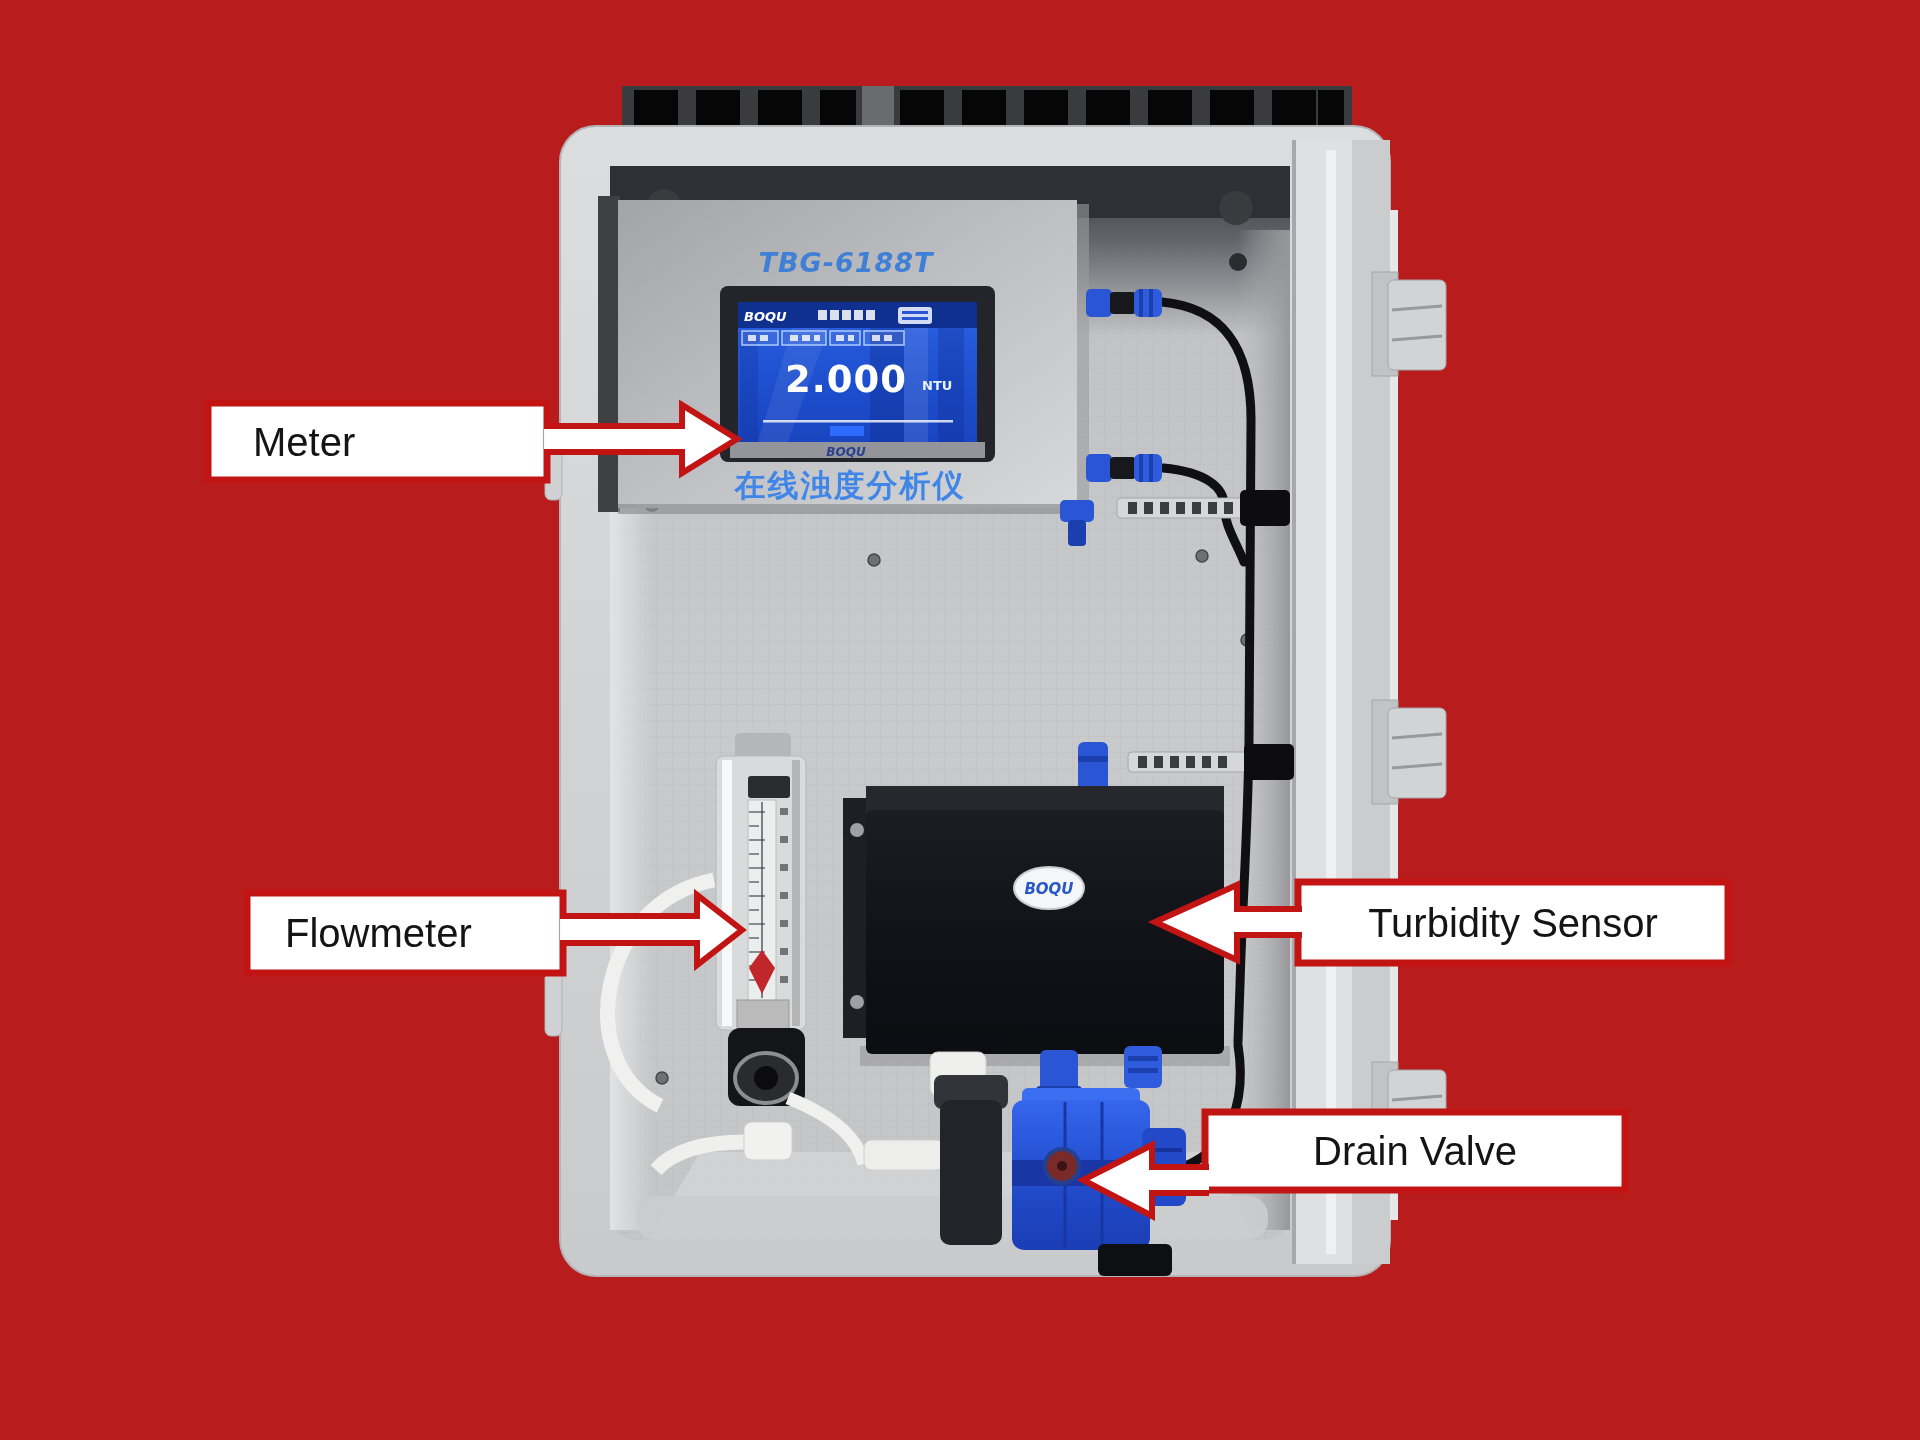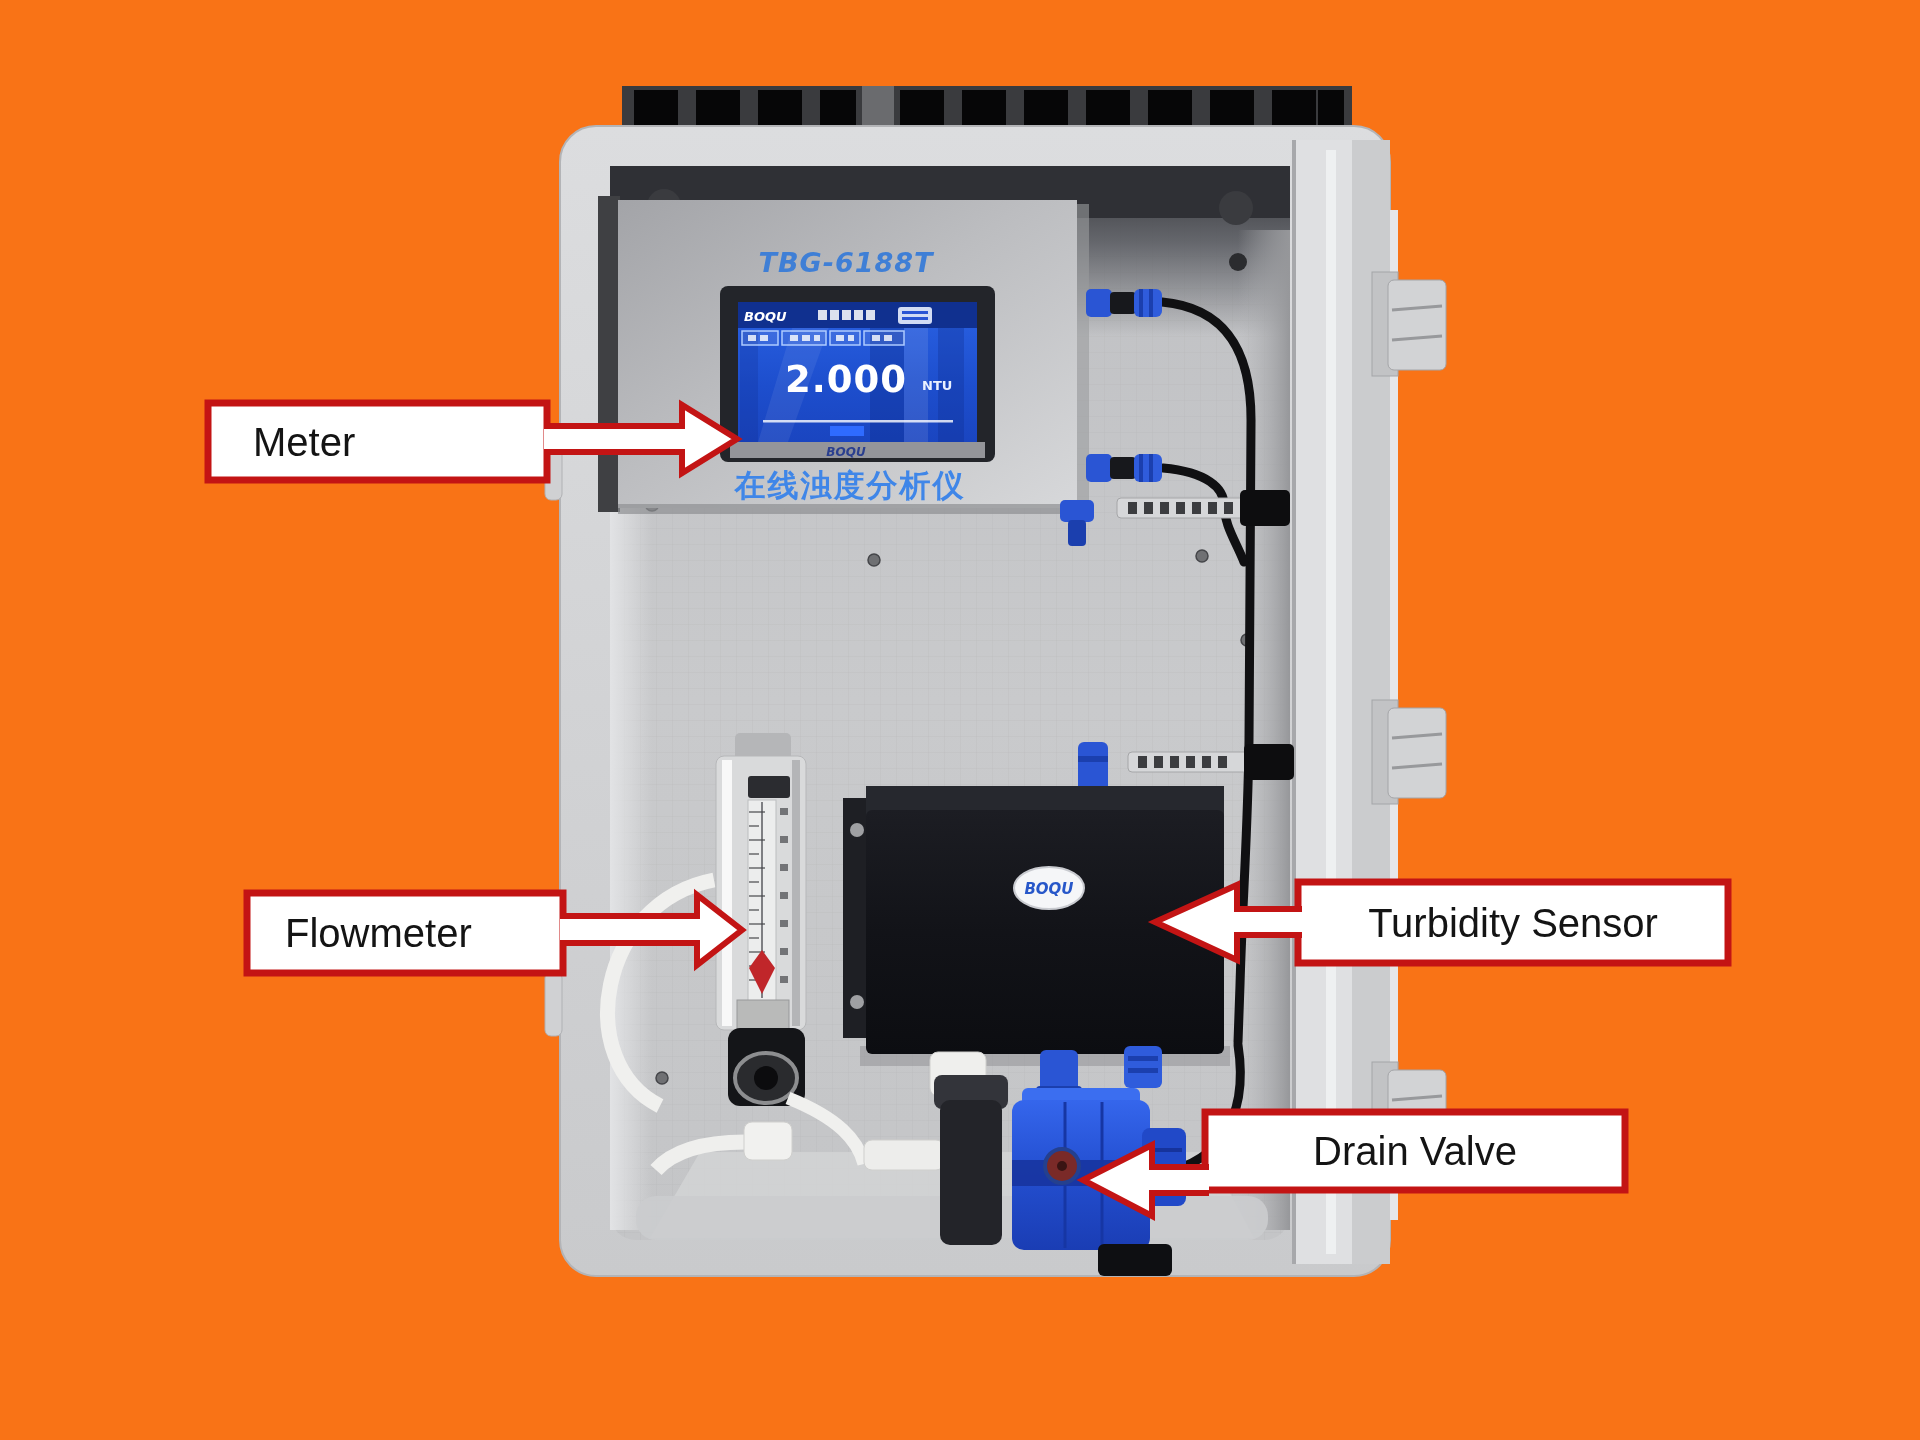--- a/index.html
+++ b/index.html
@@ -1,16 +1,16 @@
 <!DOCTYPE html>
 <html><head>
 <meta charset="utf-8">
 <style>
   html,body{margin:0;padding:0;background:#ffffff;}
-  .stage{position:relative;width:1920px;height:1440px;background:#f97316;overflow:hidden;
+  .stage{position:relative;width:1920px;height:1440px;background:#b91c1c;overflow:hidden;
          font-family:"Liberation Sans",sans-serif;}
   svg{position:absolute;left:0;top:0;}
   .callout-text{font-family:"Liberation Sans",sans-serif;font-size:40px;fill:#141414;}
   .model-text{font-family:"DejaVu Sans",sans-serif;font-weight:bold;font-style:italic;font-size:27px;fill:#3f7fd6;letter-spacing:1px;}
   .cn-text{font-family:"DejaVu Sans",sans-serif;font-weight:bold;font-size:31px;fill:#3f86e8;letter-spacing:2px;}
   .lcd-value{font-family:"DejaVu Sans",sans-serif;font-weight:bold;font-size:37px;fill:#ffffff;letter-spacing:1px;}
   .lcd-unit{font-family:"DejaVu Sans",sans-serif;font-weight:bold;font-size:13px;fill:#eaf1ff;}
   .brand-screen{font-family:"DejaVu Sans",sans-serif;font-weight:bold;font-style:italic;font-size:13px;fill:#ffffff;}
   .brand-chin{font-family:"DejaVu Sans",sans-serif;font-weight:bold;font-style:italic;font-size:12px;fill:#2a3f8f;}
   .brand-sensor{font-family:"DejaVu Sans",sans-serif;font-weight:bold;font-style:italic;font-size:15px;fill:#2757c9;}

